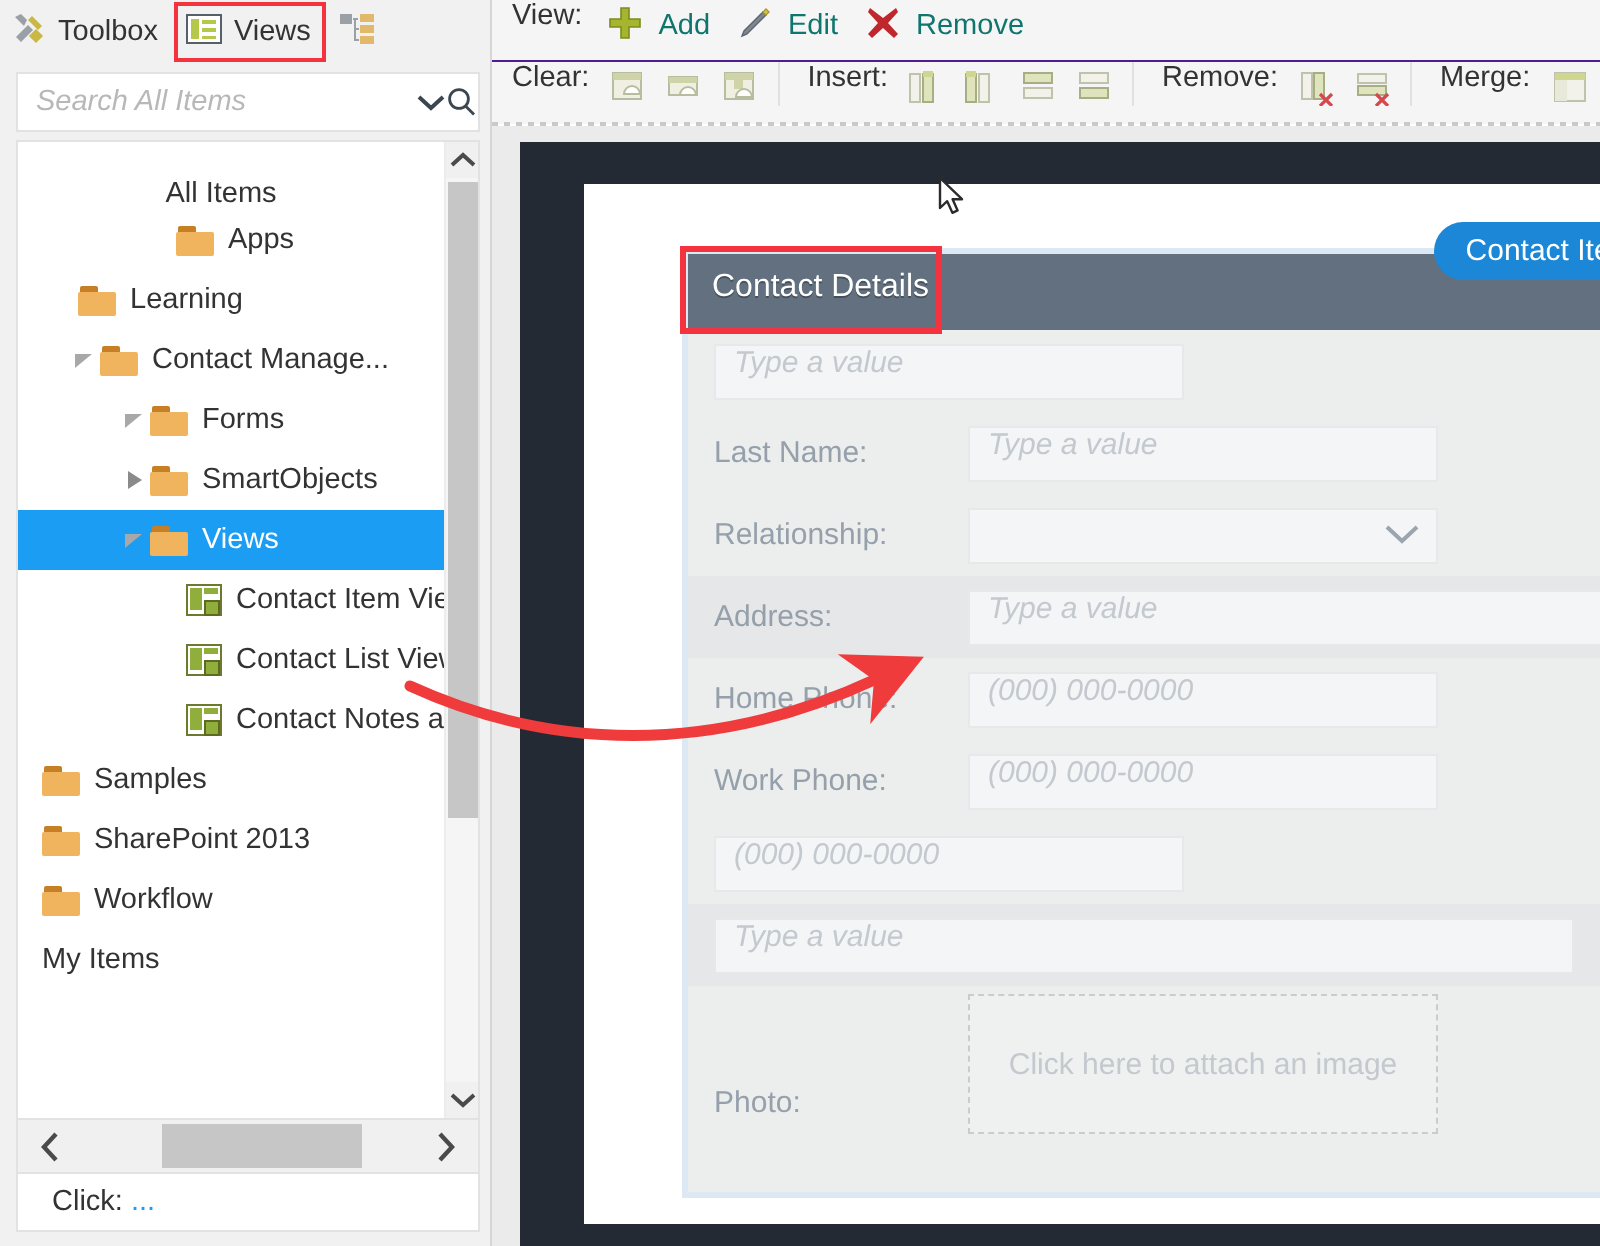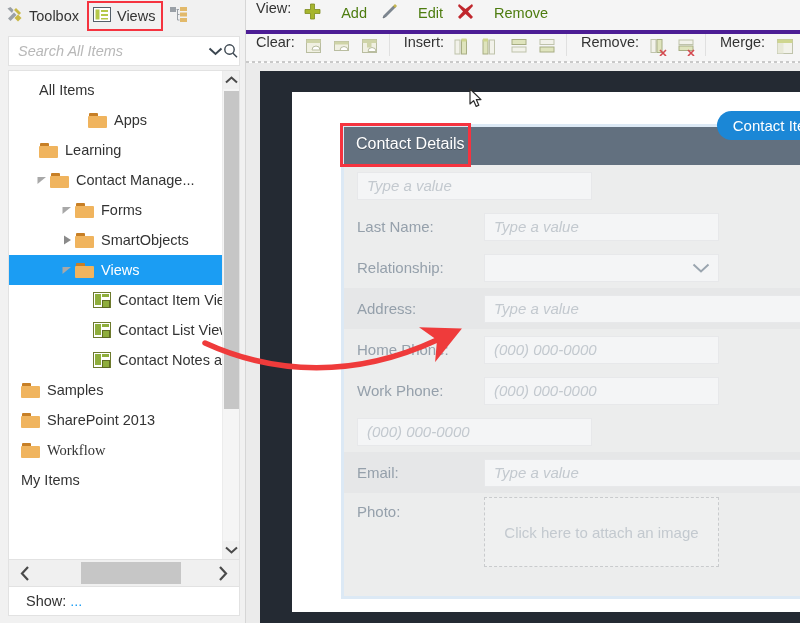--- a/index.html
+++ b/index.html
@@ -168,29 +168,29 @@
   .toolbar {
     position: absolute; left: 246px; top: 0;
     width: 554px; height: 62px;
     background: #f5f5f5;
   }
   .tb-row {
     position: absolute; left: 0; width: 554px; height: 30px;
     display: flex; align-items: flex-start;
   }
   .tb-row.r1 { top: 0; }
-  .tb-row.r2 { top: 30px; border-top: 4px solid #4c1d95; }
+  .tb-row.r2 { top: 30px; border-top: 1px solid #4c1d95; }
   .tb-label {
     font-size: 14.5px; color: #333; margin: 0 6px 0 10px;
     white-space: nowrap;
   }
   .tb-btn {
-    display: flex; align-items: center; gap: 20px;
+    display: flex; align-items: center; gap: 8px;
     height: 26px; padding: 0 7px; cursor: pointer;
-    font-size: 14.5px; color: #4d7c0f; white-space: nowrap;
+    font-size: 14.5px; color: #0f766e; white-space: nowrap;
   }
   .tb-icobtn {
     width: 28px; height: 26px;
     display: flex; align-items: center; justify-content: center;
     cursor: pointer;
   }
   .tb-sep {
     width: 1px; height: 22px; background: #e0e0e0; margin: 0 4px;
   }
   .tb-underline {
@@ -253,32 +253,32 @@
     height: 41px; padding-left: 13px;
   }
   .frow.alt { background: #e6e7e8; }
   .flabel {
     width: 127px; min-width: 127px;
     font-size: 15px; color: #95a0ab;
   }
   .fctl {
     height: 28px; background: #f4f5f6;
     border: 1px solid #e7e8ea;
-    display: flex; align-items: center;
+    display: flex; align-items: flex-start;
     font-size: 15px; font-style: italic; color: #c3c9cf;
     padding-left: 9px; position: relative;
     width: 235px;
   }
   .fctl.wide { width: 430px; }
   .fctl .chev {
     position: absolute; right: 8px; top: 5px;
   }
   .fctl.empty-dd { color: transparent; }
   .photo-row { display: flex; padding-left: 13px; padding-top: 4px; }
-  .photo-label { width: 127px; min-width: 127px; font-size: 15px; color: #95a0ab; padding-top: 6px; }
+  .photo-label { width: 127px; min-width: 127px; font-size: 15px; color: #95a0ab; padding-top: 6px; margin-top: 40px; }
   .photo-drop {
     width: 235px; height: 70px;
     border: 1px dashed #c9cbcd; background: #eff0f0;
     display: flex; align-items: center; justify-content: center;
     font-size: 15px; color: #c3c9cf;
   }
 
   
   .anno { position: absolute; left: 0; top: 0; width: 800px; height: 623px; pointer-events: none; }
 
@@ -341,21 +341,21 @@
         <svg width="16" height="16" viewBox="0 0 16 16">
           <circle cx="6.5" cy="6.5" r="4.7" stroke="#3b4650" stroke-width="1.4" fill="none"></circle>
           <path d="M10 10.3 L14 14.3" stroke="#3b4650" stroke-width="1.4"></path>
         </svg>
       </span>
     </div>
 
     <div class="tree-area">
       <div class="tree-scroll">
         <div class="tree-inner" id="tree-inner">
-            <div class="tnode" style="padding-left: 24px;">
+            <div class="tnode" style="padding-left: 8px; flex-direction: column;">
               <span class="twist"></span>
               <span class="tlabel">All Items</span>
             </div>
             <div class="tnode" style="padding-left: 6px; justify-content: center;">
               <span class="twist"></span>
               <span class="folder">
                 <span class="tab-bit"></span>
                 <span class="body-bit"></span>
               </span>
               <span class="tlabel">Apps</span>
@@ -452,21 +452,21 @@
               <span class="tlabel">Samples</span>
             </div>
             <div class="tnode" style="padding-left: 6px; align-items: center;">
               <span class="twist"></span>
               <span class="folder">
                 <span class="tab-bit"></span>
                 <span class="body-bit"></span>
               </span>
               <span class="tlabel">SharePoint 2013</span>
             </div>
-            <div class="tnode" style="padding-left: 6px; font-family: Liberation Serif, serif;">
+            <div class="tnode" style="padding-left: 6px;">
               <span class="twist"></span>
               <span class="folder">
                 <span class="tab-bit"></span>
                 <span class="body-bit"></span>
               </span>
               <span class="tlabel">Workflow</span>
             </div>
             <div class="tnode" style="padding-left: 6px;">
               <span class="twist"></span>
               <span class="tlabel">My Items</span>
@@ -498,21 +498,21 @@
         <div class="hthumb"></div>
       </div>
       <div class="harrow">
         <svg width="10" height="15" viewBox="0 0 10 15">
             <path d="M2 1 L8 7.5 L2 14" stroke="#4a4a4a" stroke-width="2.2" fill="none"></path>
           </svg>
       </div>
     </div>
 
     <div class="showbar">
-      <span>Show:</span>
+      <span>Click:</span>
       <span class="dots">...</span>
     </div>
   </div>
 
   <div class="divider-v"></div>
 
   <div class="toolbar">
 
     <div class="tb-row r1">
       <span class="tb-label">View:</span>
@@ -685,21 +685,20 @@
                   <div class="fctl">
                     <span>(000) 000-0000</span>
                   </div>
                 </div>
                 <div class="frow">
                   <div class="fctl">
                     <span>(000) 000-0000</span>
                   </div>
                 </div>
                 <div class="frow alt">
-                  <div class="flabel">Email:</div>
                   <div class="fctl wide">
                     <span>Type a value</span>
                   </div>
                 </div>
                 <div class="photo-row">
                   <div class="photo-label">Photo:</div>
                   <div class="photo-drop">Click here to attach an image</div>
                 </div>
               </div>
           </div>

